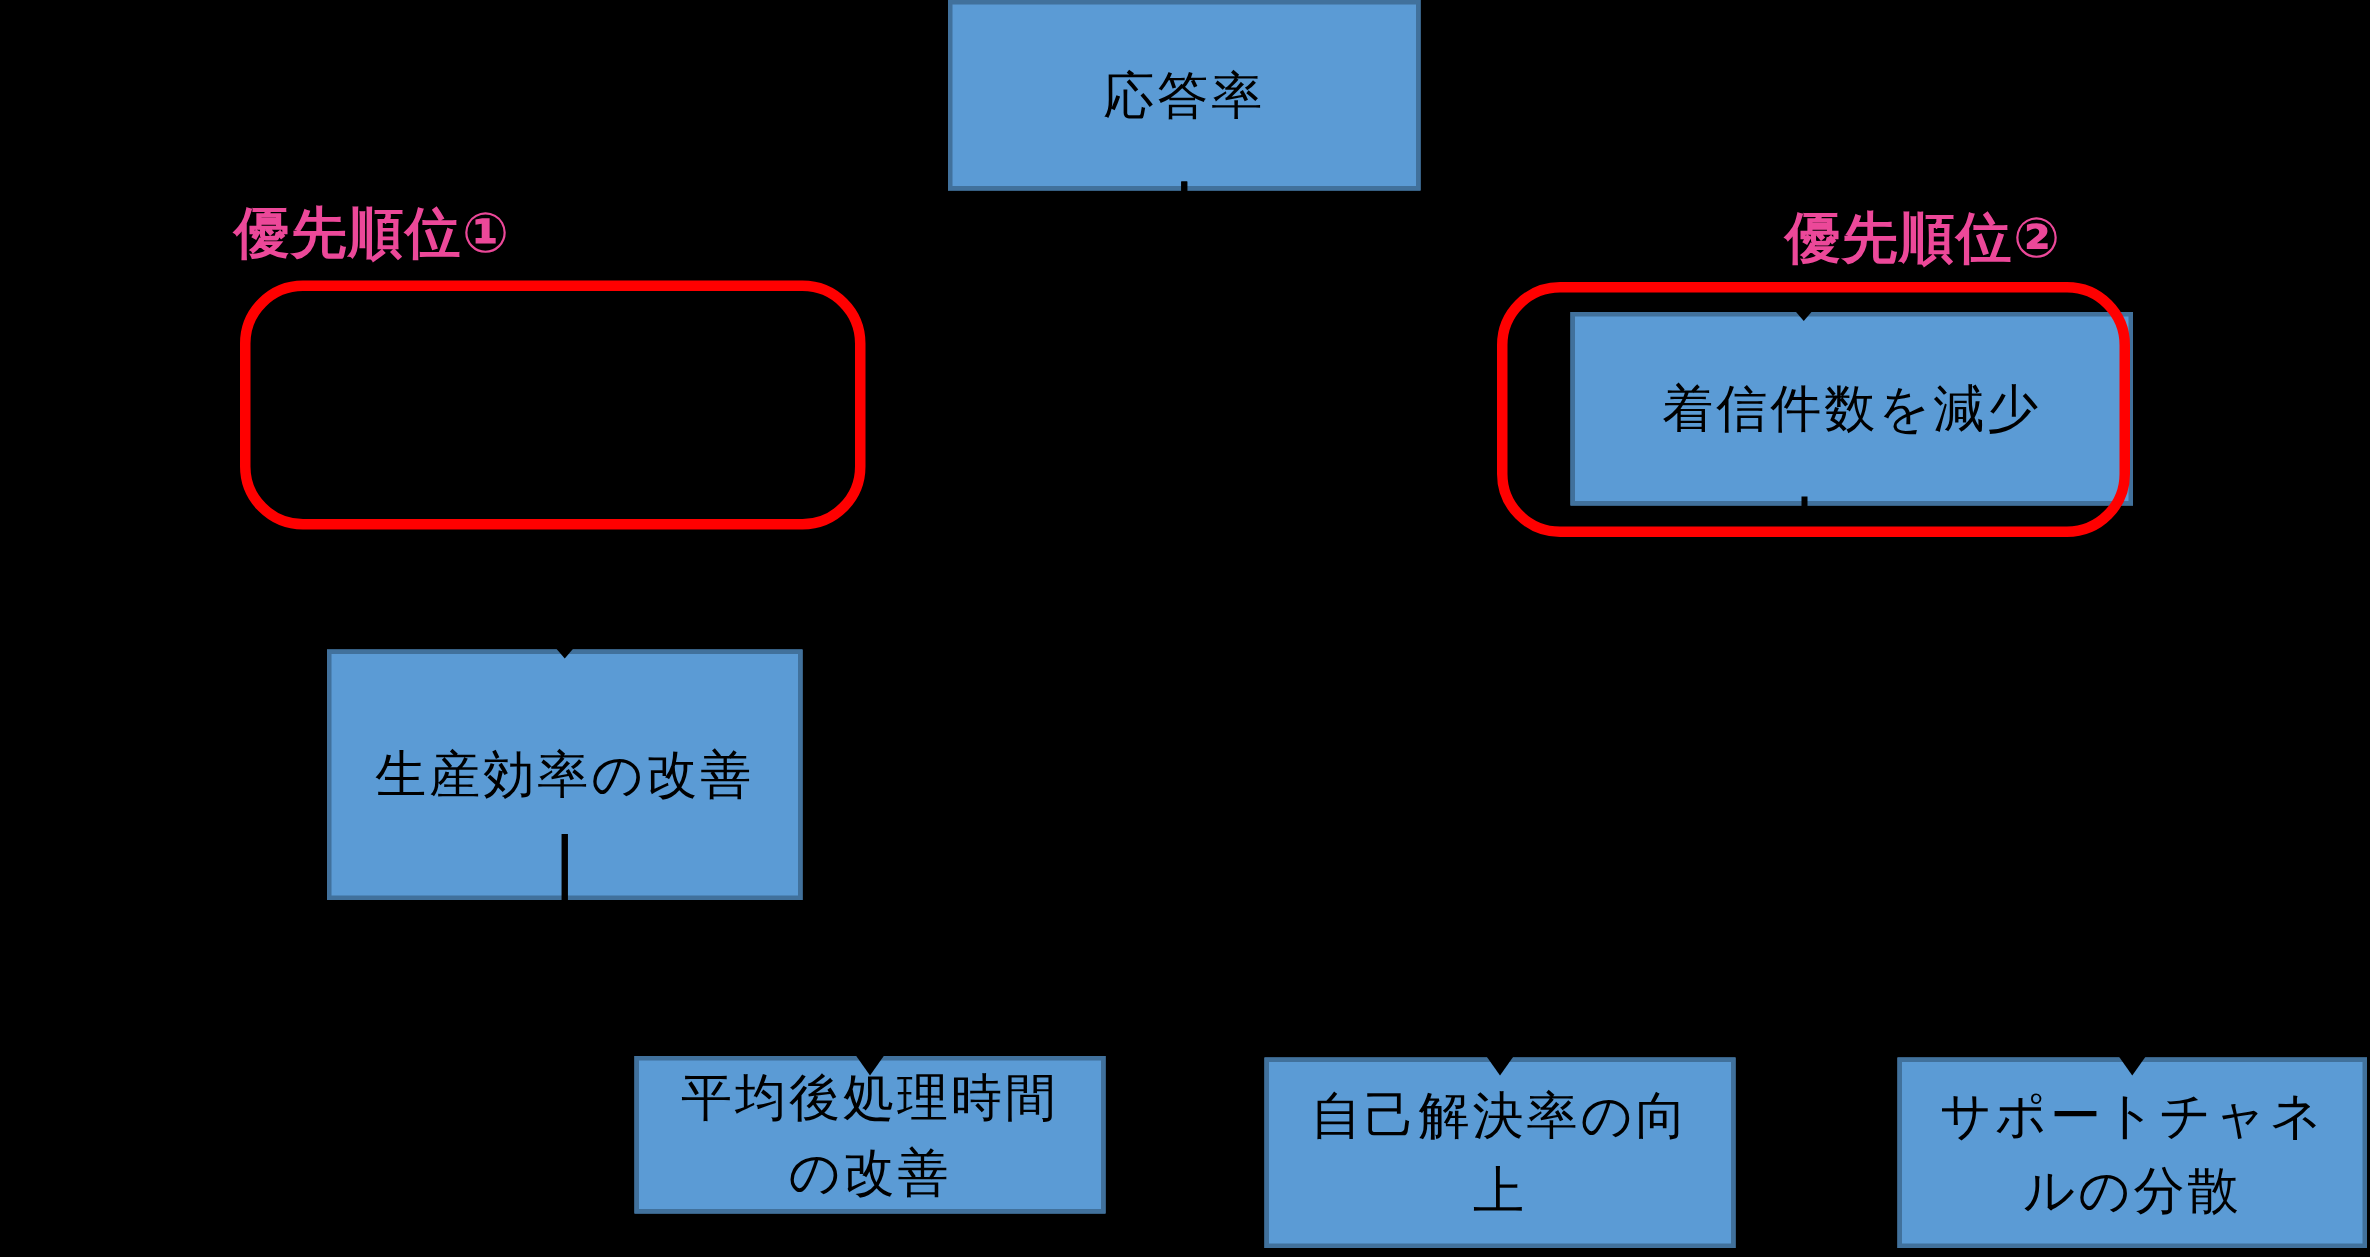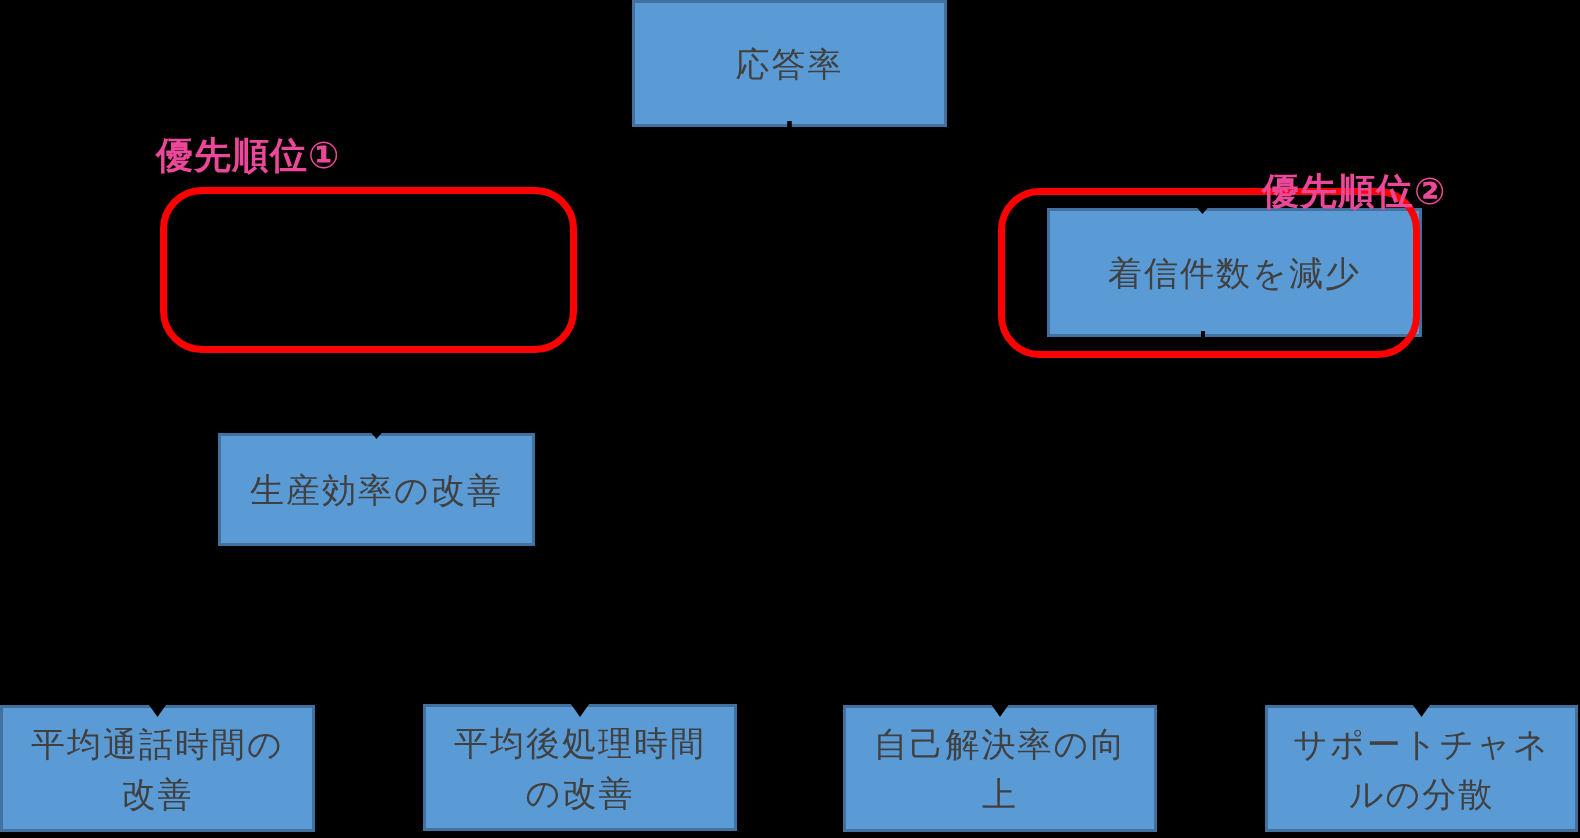--- a/index.html
+++ b/index.html
@@ -18,21 +18,21 @@
   .node {
     position: absolute;
     box-sizing: border-box;
     background: #5B9BD5;
     border: 3px solid #41719C;
     display: flex;
     flex-direction: column;
     align-items: center;
     justify-content: center;
     text-align: center;
-    color: #404040;
+    color: #000000;
     font-size: 34px;
     font-weight: 300;
     letter-spacing: 2px;
     line-height: 50px;
     z-index: 2;
   }
   .node span { display: block; }
   .connectors {
     position: absolute;
     left: 0; top: 0;
@@ -73,31 +73,27 @@
 
   <div class="node" style="left:632px; top:0px; width:315px; height:127px;">
     <span>応答率</span>
   </div>
 
 
   <div class="node" style="left:1047px; top:208px; width:375px; height:129px;">
     <span>着信件数を減少</span>
   </div>
 
-  <div class="node" style="left:218px; top:433px; width:317px; height:113px;">
+  <div class="node" style="left:218px; top:433px; width:317px; height:167px;">
     <span>生産効率の改善</span>
   </div>
 
 
-  <div class="node" style="left:0px; top:705px; width:315px; height:127px;">
-    <span>平均通話時間の</span>
-    <span>改善</span>
-  </div>
 
-  <div class="node" style="left:423px; top:704px; width:314px; height:127px;">
+  <div class="node" style="left:423px; top:704px; width:314px; height:105px;">
     <span>平均後処理時間</span>
     <span>の改善</span>
   </div>
 
   <div class="node" style="left:1265px; top:705px; width:313px; height:127px;">
     <span>サポートチャネ</span>
     <span>ルの分散</span>
   </div>
 
   <div class="node" style="left:843px; top:705px; width:314px; height:127px;">
@@ -121,15 +117,15 @@
     <polyline points="1204.5,557 1204.5,634 1000,634 1000,702"></polyline>
     <polygon points="988,700 1012,700 1000,717"></polygon>
     <polyline points="1204.5,557 1204.5,634 1421.5,634 1421.5,702"></polyline>
     <polygon points="1409.5,700 1433.5,700 1421.5,717"></polygon>
   </svg>
 
   <div class="highlight" style="left:160px; top:187px; width:417px; height:166px;"></div>
   <div class="highlight" style="left:998px; top:188px; width:422px; height:170px;"></div>
 
   <div class="priority-label" style="left:156px; top:131px;">優先順位①</div>
-  <div class="priority-label" style="left:1262px; top:134px;margin-top:33px;">優先順位②</div>
+  <div class="priority-label" style="left:1190px; top:134px;">優先順位②</div>
 
 </div>
 
 </body></html>

